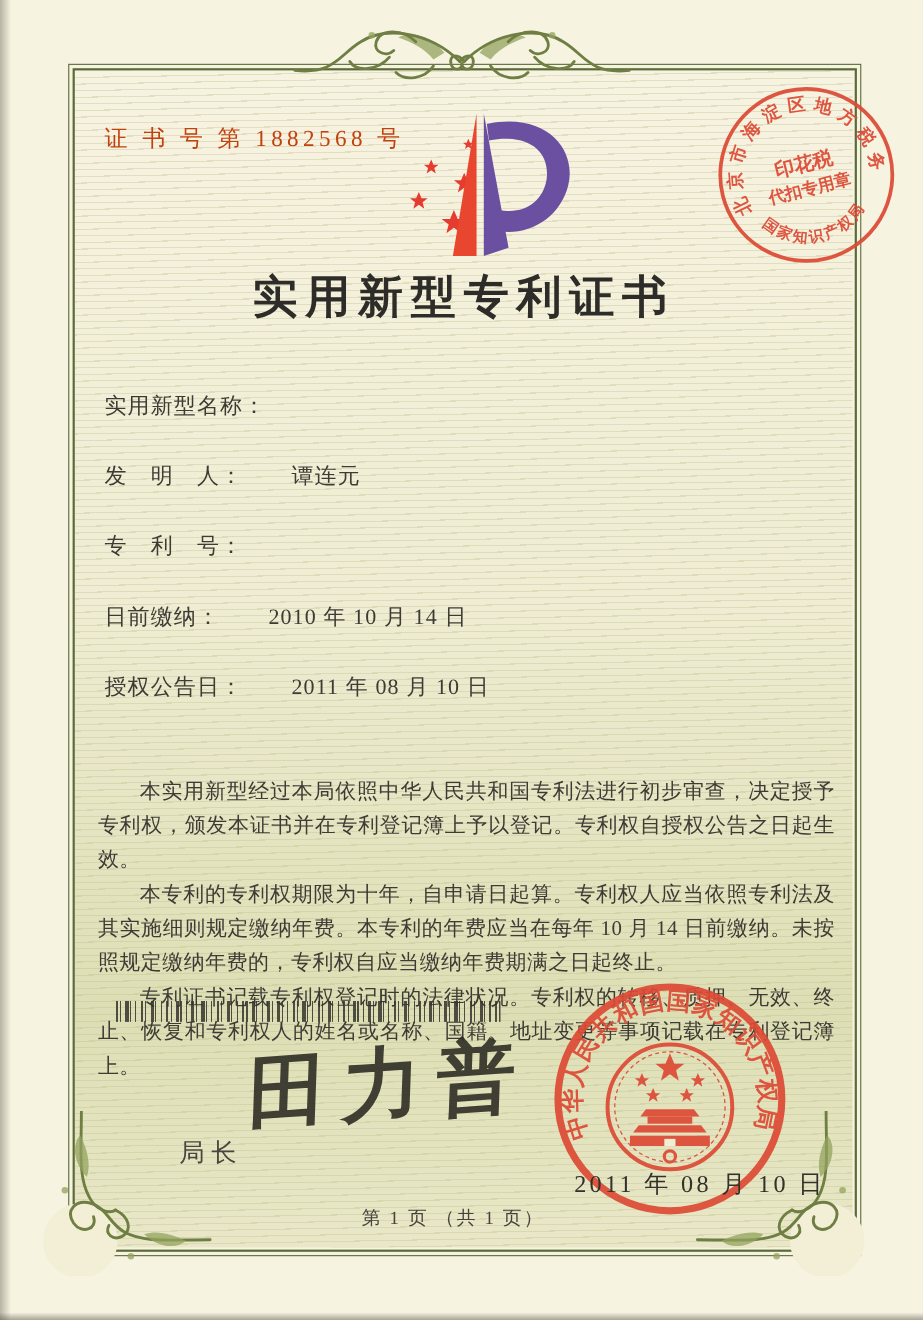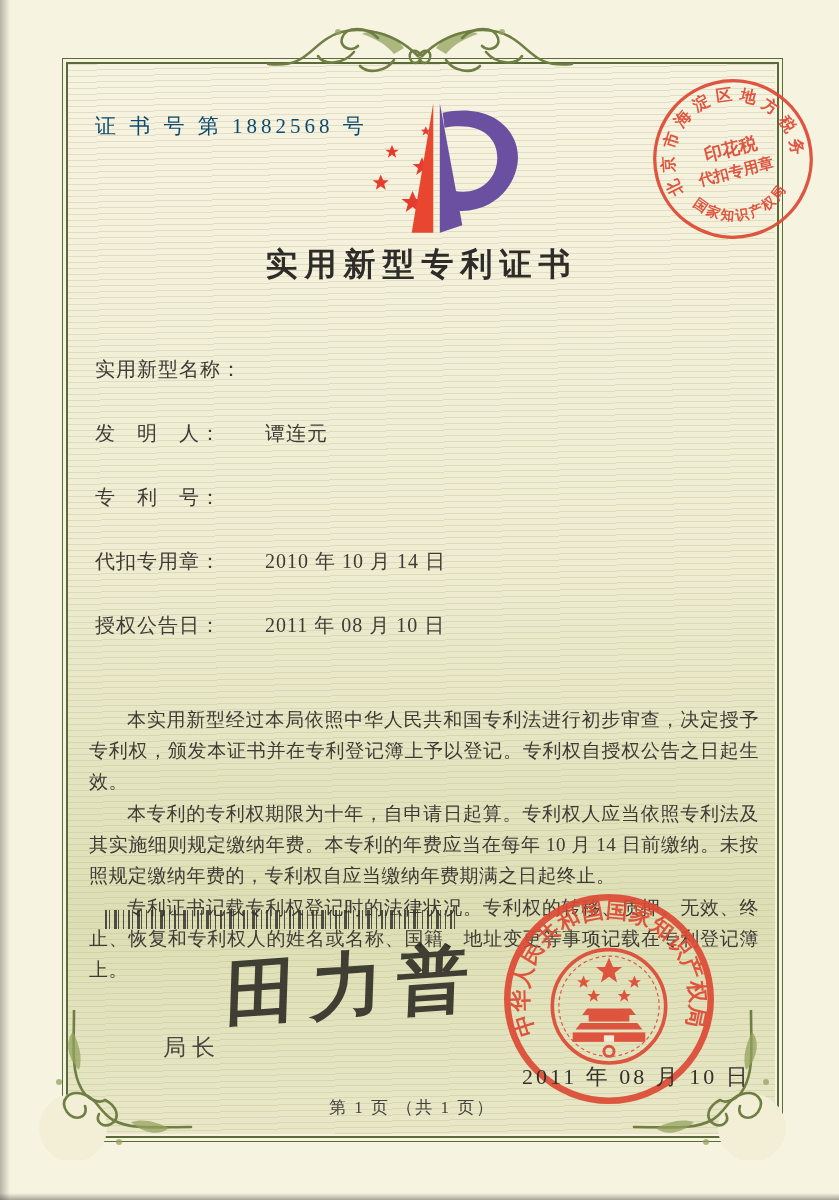--- a/index.html
+++ b/index.html
@@ -33,26 +33,26 @@
   }
   
   .fl-top{position:absolute;left:250px;top:8px;width:340px;height:92px;}
   .fl-corner{position:absolute;width:156px;height:150px;}
   .fl-br{right:52px;bottom:40px;}
   .fl-bl{left:38px;bottom:40px;transform:scaleX(-1);}
   .fl-stroke{fill:none;stroke:#6f7e43;stroke-width:2.6;stroke-linecap:round;}
   .fl-fill{fill:#93a35e;opacity:.75;}
   .fl-mask{fill:#f2efd6;}
   
-  .cert-no{position:absolute;left:95px;top:112px;font-size:21px;letter-spacing:4px;color:#0c4a6e;}
+  .cert-no{position:absolute;left:95px;top:112px;font-size:21px;letter-spacing:4px;color:#c2410c;}
   .logo{position:absolute;left:342px;top:92px;width:190px;height:150px;}
   .tax-stamp{position:absolute;left:648px;top:74px;width:170px;height:170px;transform:rotate(-14deg);opacity:.93;}
   .title{
     position:absolute;left:62px;top:243px;width:719px;text-align:center;
-    font-size:32px;font-weight:600;letter-spacing:7px;color:#2e2c28;
+    font-size:41px;font-weight:600;letter-spacing:7px;color:#2e2c28;
   }
   
   .fields{position:absolute;left:95px;top:355px;width:650px;}
   .row{display:flex;font-size:20px;line-height:28px;margin-bottom:36px;color:#3e3b35;gap:44px;}
   .row .lbl{white-space:pre;letter-spacing:1px;}
   .row .val{letter-spacing:1px;}
   
   .body-text{position:absolute;left:88px;top:703px;width:672px;font-size:19px;line-height:31px;color:#3e3b35;}
   .body-text p{margin:1px;text-indent:2em;text-align:justify;letter-spacing:.5px;}
   
@@ -159,21 +159,21 @@
       <span class="lbl">实用新型名称：</span>
     </div>
     <div class="row">
       <span class="lbl">发　明　人：</span>
       <span class="val">谭连元</span>
     </div>
     <div class="row">
       <span class="lbl">专　利　号：</span>
     </div>
     <div class="row">
-      <span class="lbl">代扣专用章：</span>
+      <span class="lbl">日前缴纳：</span>
       <span class="val">2010 年 10 月 14 日</span>
     </div>
     <div class="row">
       <span class="lbl">授权公告日：</span>
       <span class="val">2011 年 08 月 10 日</span>
     </div>
   </div>
 
   <div class="body-text">
     <p>本实用新型经过本局依照中华人民共和国专利法进行初步审查，决定授予专利权，颁发本证书并在专利登记簿上予以登记。专利权自授权公告之日起生效。</p>

